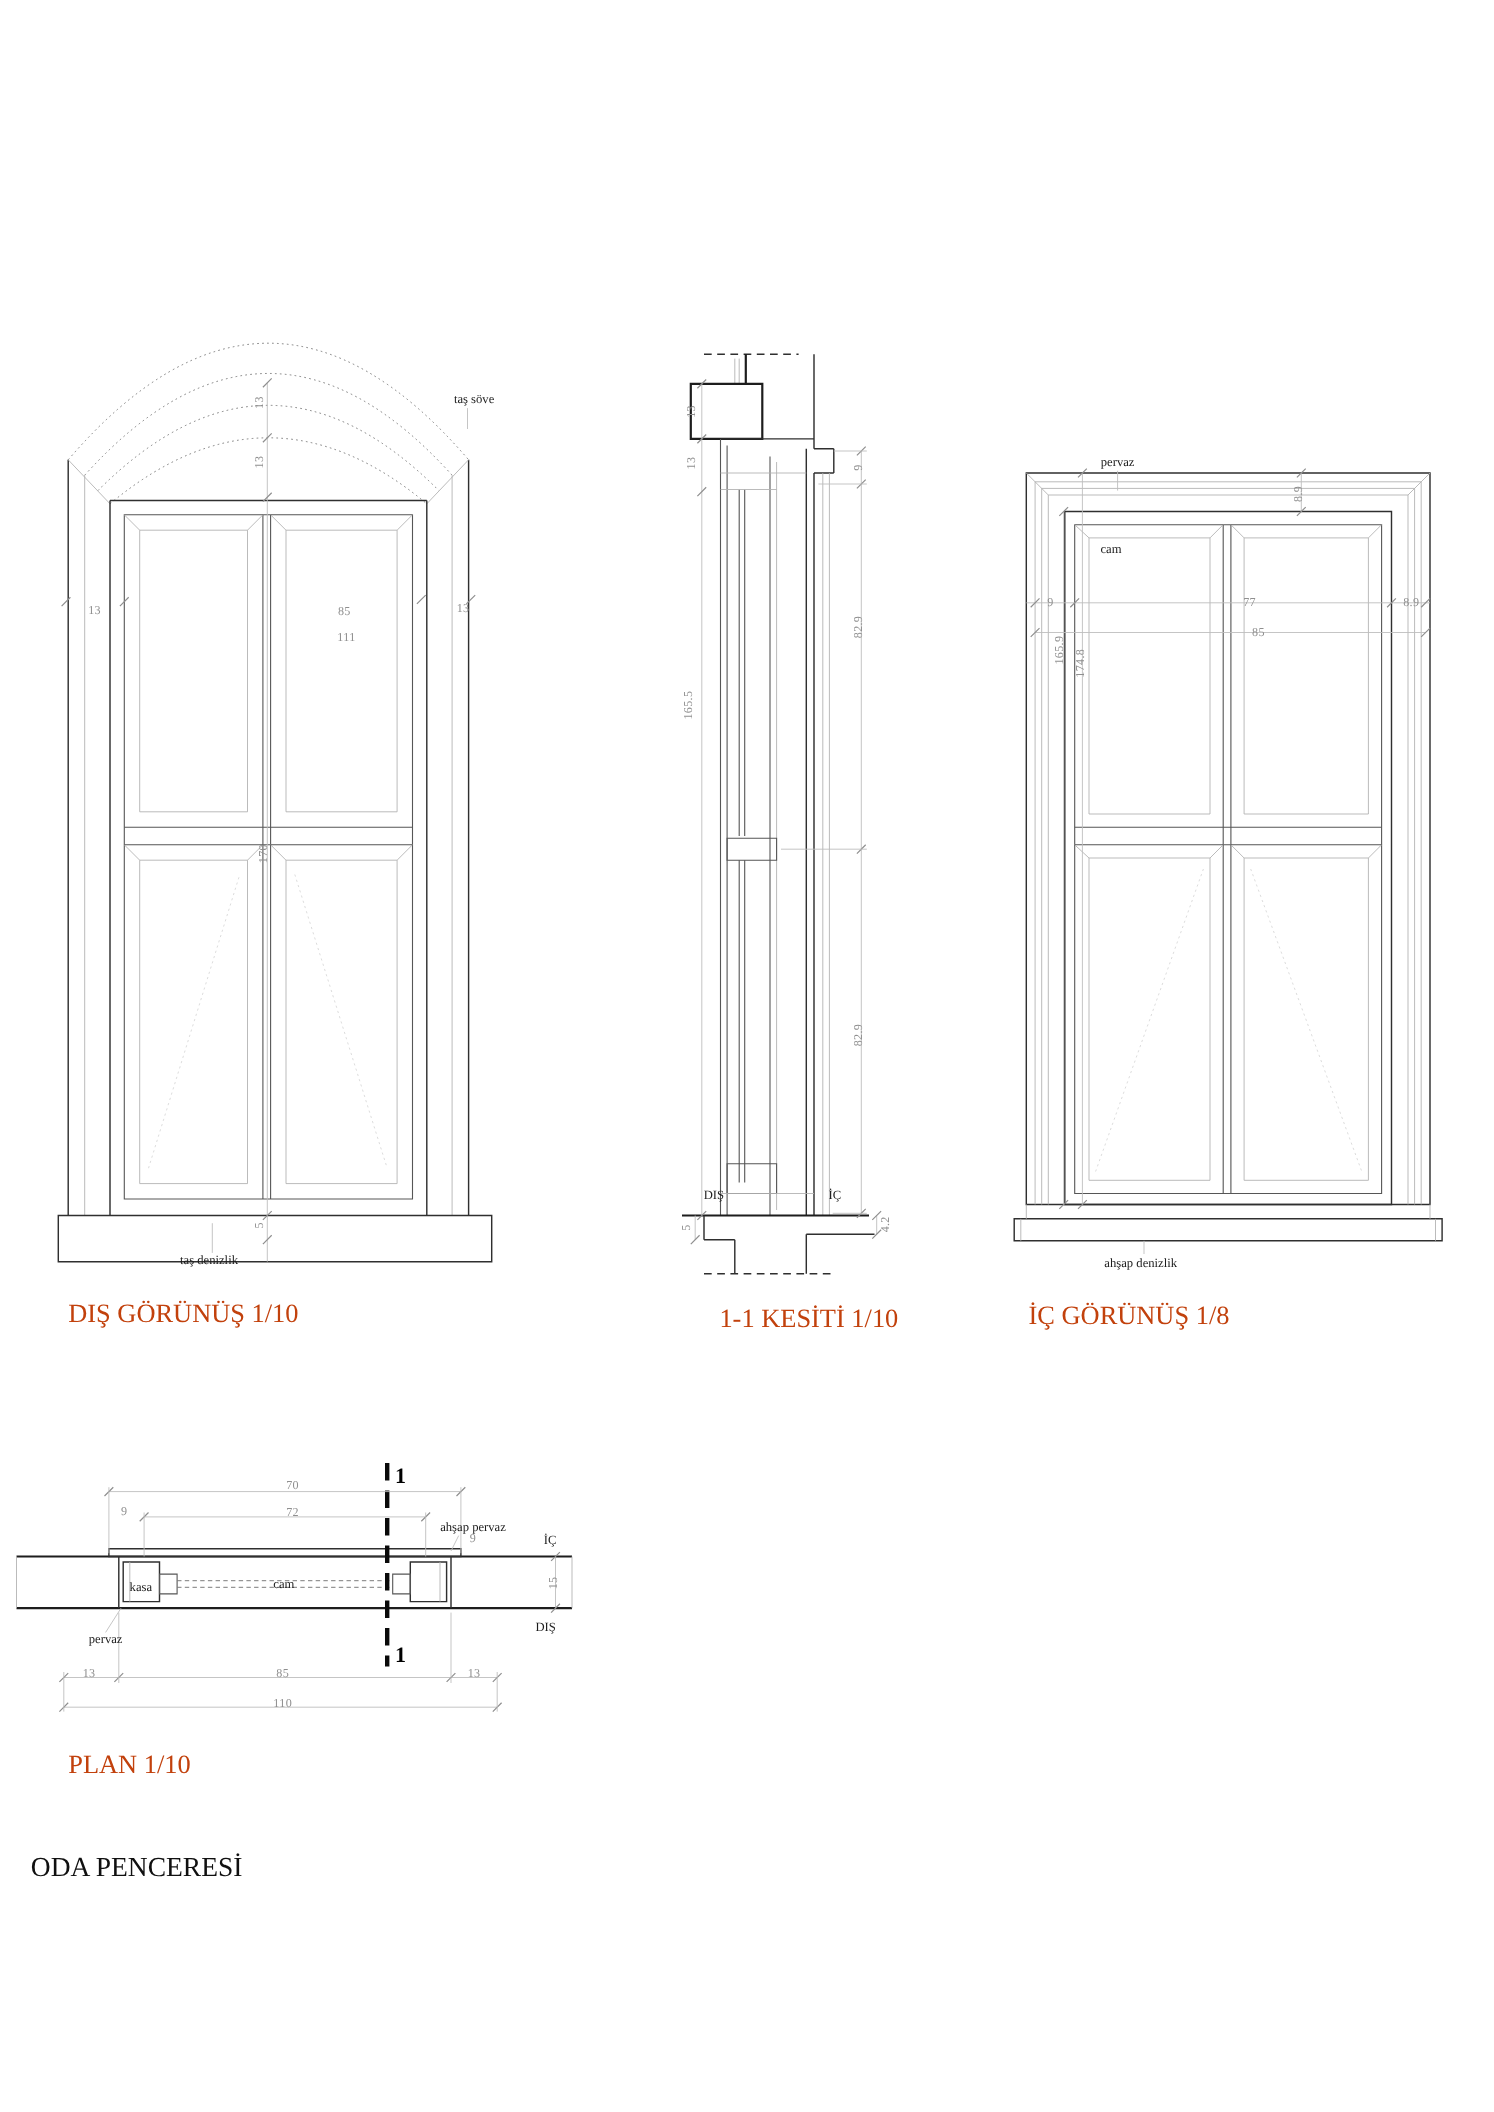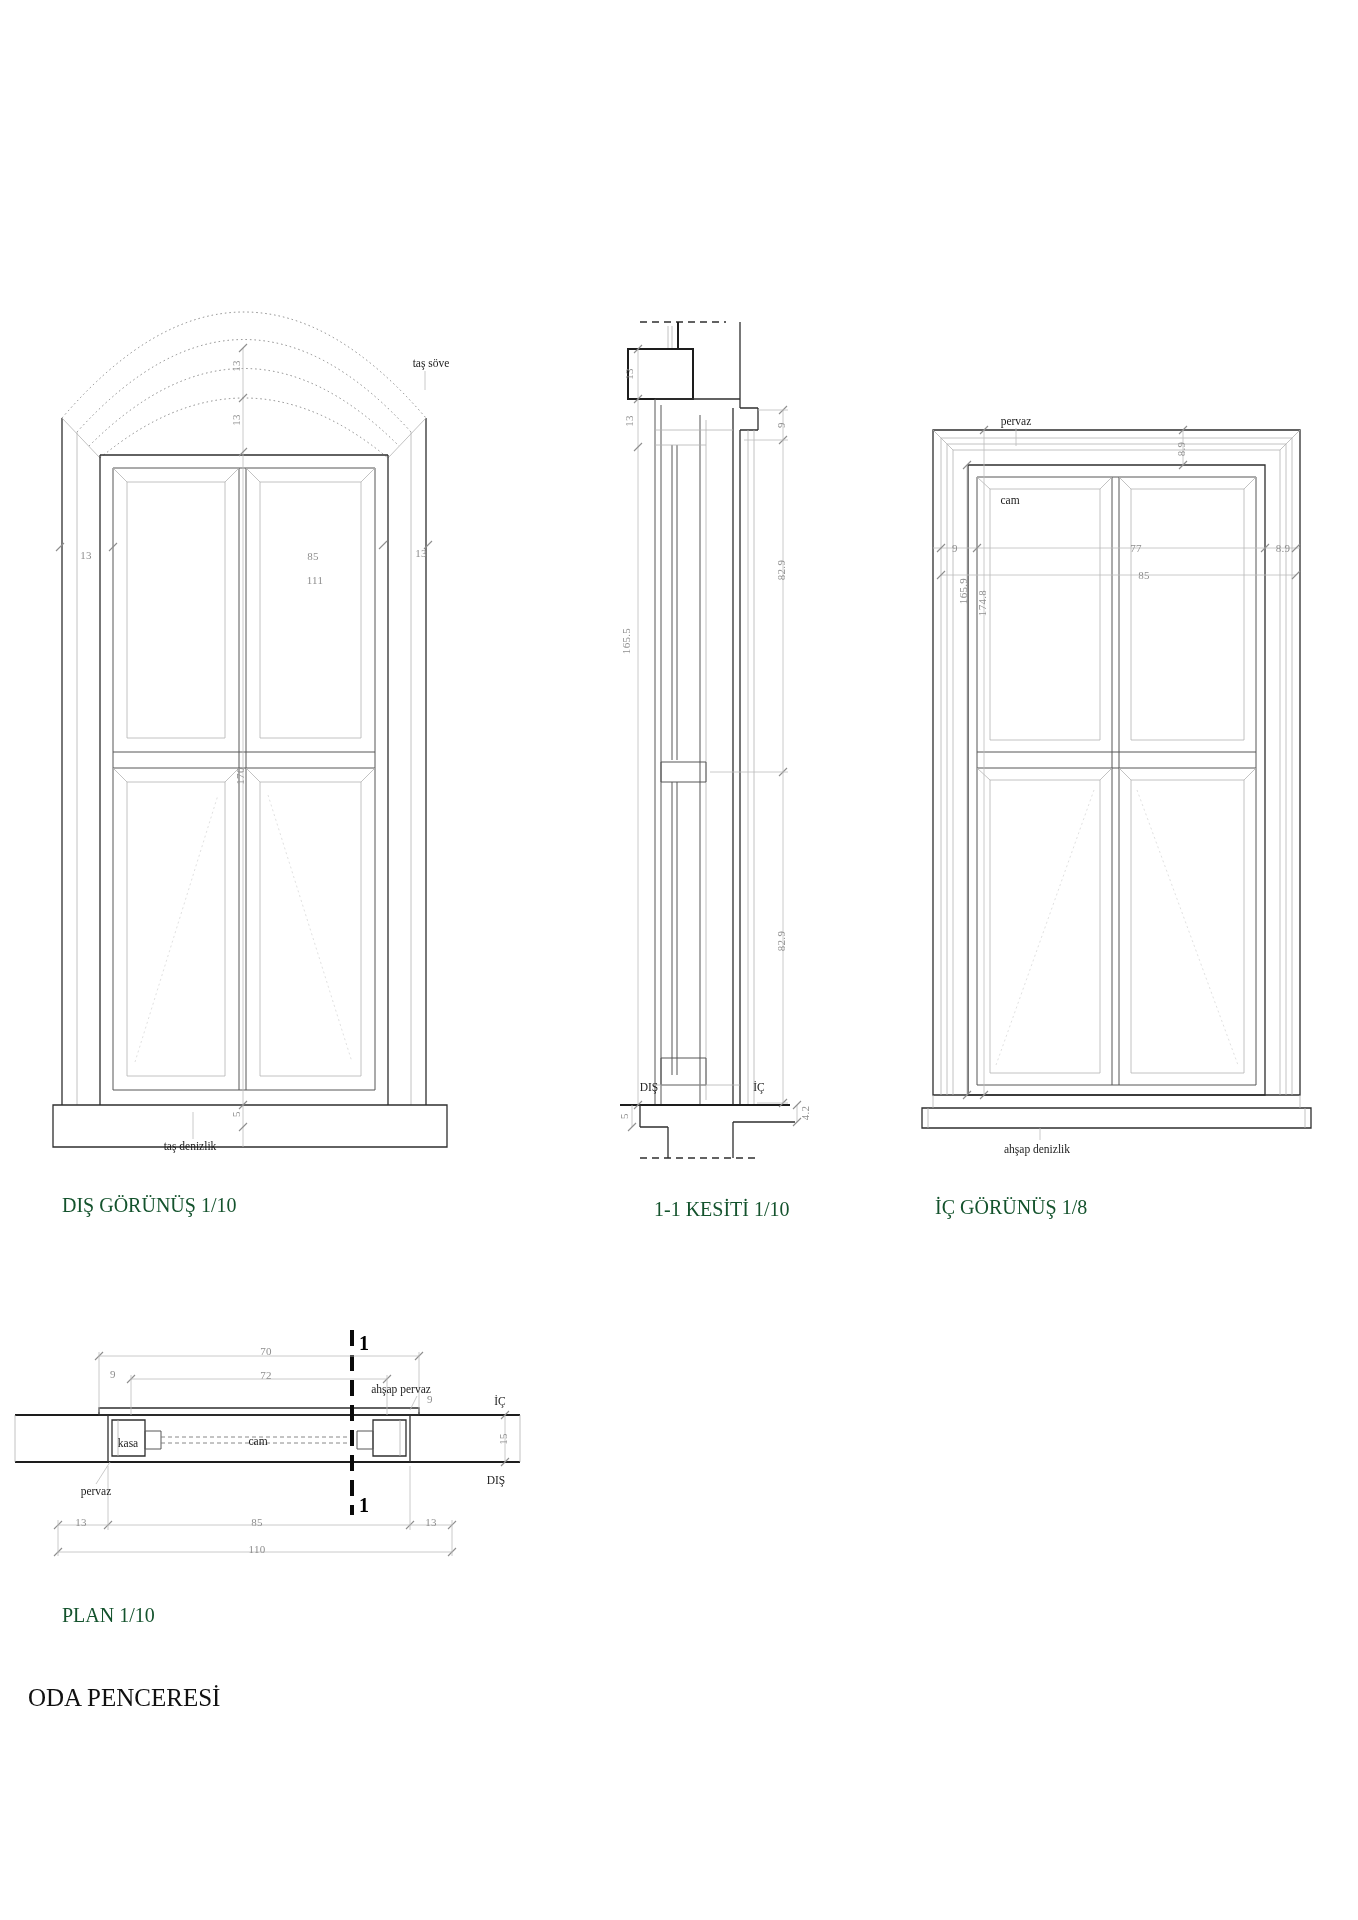--- a/index.html
+++ b/index.html
@@ -15,21 +15,21 @@
   .s-tick{stroke:#8f8f8f;stroke-width:1.1;fill:none}
   .s-dash{stroke-dasharray:7 5}
   .s-dash-sm{stroke:#7a7a7a;stroke-width:.9;fill:none;stroke-dasharray:4 3}
   .s-dot{stroke:#6f6f6f;stroke-width:.8;fill:none;stroke-dasharray:1.5 3}
   .s-faint{stroke:#dcdcdc;stroke-width:.9;fill:none;stroke-dasharray:2 3}
   .s-cut{stroke:#0a0a0a;stroke-width:4;fill:none;stroke-dasharray:16 9}
   
   .lbl{position:absolute;font-size:11.5px;color:#1c1c1c;transform:translate(-50%,-50%);white-space:nowrap;}
   .dimt{position:absolute;font-size:11px;color:#8f8f8f;transform:translate(-50%,-50%);white-space:nowrap;letter-spacing:.3px;}
   .dimt.v{transform:translate(-50%,-50%) rotate(-90deg);}
-  .title{position:absolute;font-size:20px;color:#14532d;white-space:nowrap;margin-top:12px;}
+  .title{position:absolute;font-size:24px;color:#c2410c;white-space:nowrap;}
   .secmark{position:absolute;font-size:20px;font-weight:bold;color:#000;transform:translate(-50%,-50%);}
   .bigtitle{position:absolute;font-size:25px;color:#101010;white-space:nowrap;}
 </style>
 </head>
 <body>
 
 <div id="canvas">
 
   <svg width="1358" height="1920" viewBox="0 0 1358 1920">
 
@@ -215,21 +215,21 @@
   <span class="dimt v" style="left:963px;top:591px">165.9</span>
   <span class="dimt v" style="left:982px;top:603px">174.8</span>
   <span class="lbl" style="left:1037px;top:1149px">ahşap denizlik</span>
   <span class="title" style="left:935px;top:1184px">İÇ GÖRÜNÜŞ 1/8</span>
 
   <span class="secmark" style="left:364px;top:1343px">1</span>
   <span class="secmark" style="left:364px;top:1505px">1</span>
   <span class="dimt" style="left:266px;top:1351px">70</span>
   <span class="dimt" style="left:266px;top:1375px">72</span>
   <span class="dimt" style="left:113px;top:1374px">9</span>
-  <span class="lbl" style="left:401px;top:1389px">ahşap pervaz</span>
+  <span class="lbl" style="left:430px;top:1389px">ahşap pervaz</span>
   <span class="dimt" style="left:430px;top:1399px">9</span>
   <span class="lbl" style="left:500px;top:1401px">İÇ</span>
   <span class="lbl" style="left:128px;top:1443px">kasa</span>
   <span class="lbl" style="left:258px;top:1441px">cam</span>
   <span class="dimt v" style="left:503px;top:1439px">15</span>
   <span class="lbl" style="left:496px;top:1480px">DIŞ</span>
   <span class="lbl" style="left:96px;top:1491px">pervaz</span>
   <span class="dimt" style="left:81px;top:1522px">13</span>
   <span class="dimt" style="left:257px;top:1522px">85</span>
   <span class="dimt" style="left:431px;top:1522px">13</span>

